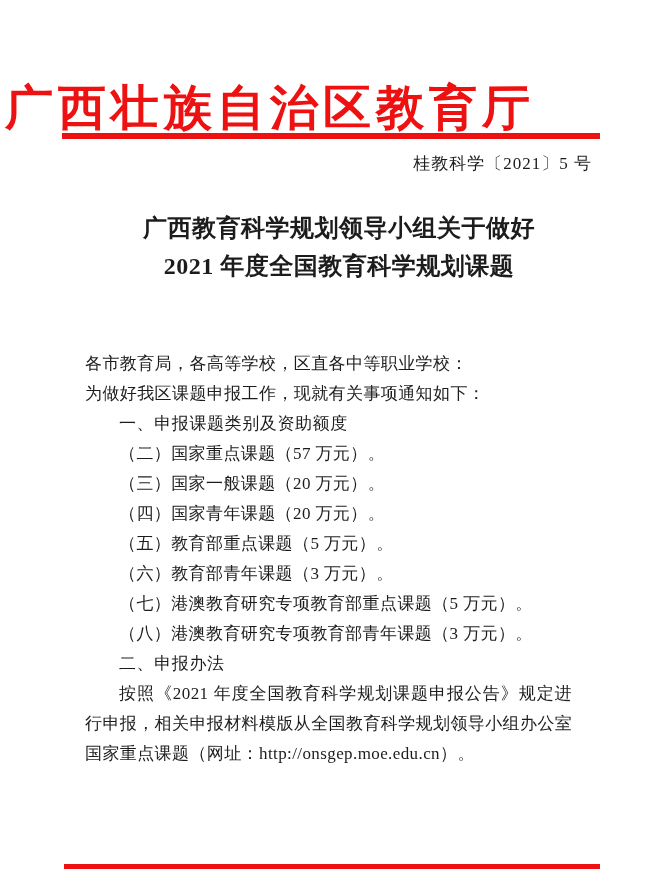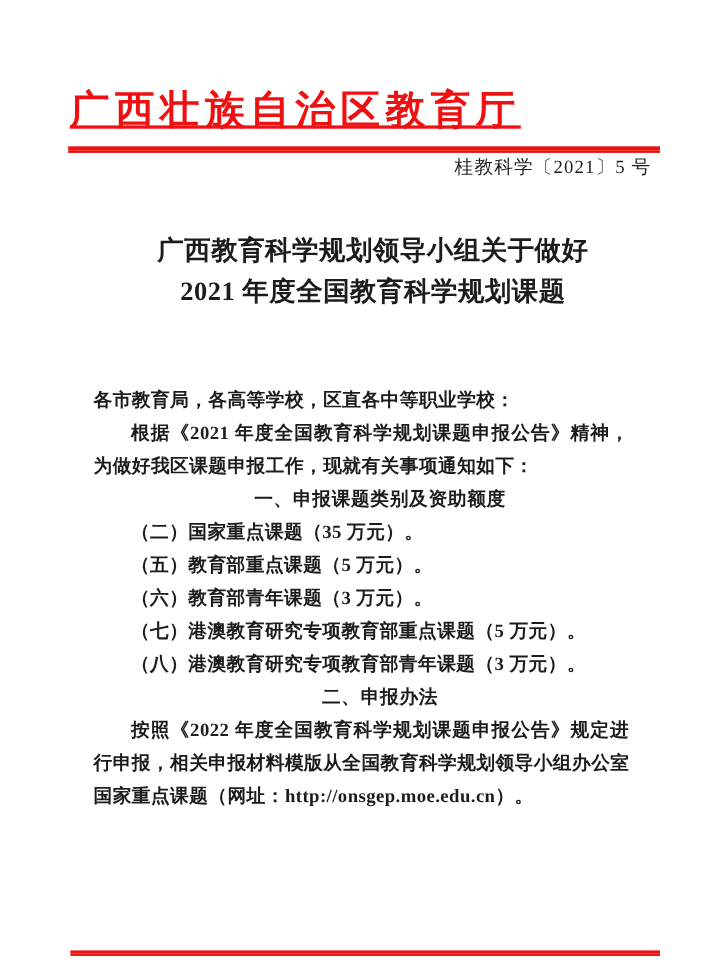--- a/index.html
+++ b/index.html
@@ -23,40 +23,39 @@
     overflow: hidden;
   }
   
   .org-name {
     position: absolute;
     top: 80px;
     left: 0;
     width: 532px;
     text-align: center;
     color: var(--accent);
-    font-size: 36px;
+    font-size: 48px;
     font-weight: 700;
     letter-spacing: 5px;
     text-indent: 5px;
     line-height: 1.15;
     white-space: nowrap;
-    text-decoration: underline;
   }
   .rule-top {
     position: absolute;
     top: 133px;
     left: 62px;
     width: 538px;
     height: 1px;
     border-top: 4px solid var(--accent);
     border-bottom: 2px solid var(--accent);
   }
   .doc-number {
     position: absolute;
-    top: 140px;
+    top: 152px;
     right: 60px;
     font-size: 17px;
     letter-spacing: 1px;
     white-space: nowrap;
   }
   
   .title {
     position: absolute;
     top: 209px;
     left: 0;
@@ -71,32 +70,31 @@
   
   .body {
     position: absolute;
     top: 349px;
     left: 85px;
     width: 487px;
     font-size: 17px;
     line-height: 30px;
     letter-spacing: 0.4px;
   }
-  .line { white-space: nowrap; font-weight: bold; }
+  .line { white-space: nowrap; }
   .indent { text-indent: 2em; }
   .stretch {
     white-space: normal;
     text-align: justify;
     text-align-last: justify;
   }
   .heading {
     font-family: "Liberation Sans", "DejaVu Sans", sans-serif;
-    font-weight: 700;
+    font-weight: 400;
     letter-spacing: 0.6px;
-    text-align: center;
   }
   
   .rule-bottom {
     position: absolute;
     top: 864px;
     left: 64px;
     width: 536px;
     height: 1px;
     border-top: 3px solid var(--accent);
     border-bottom: 2px solid var(--accent);
@@ -115,34 +113,35 @@
 
   <div class="title">
     <div class="title-line">广西教育科学规划领导小组关于做好</div>
     <div class="title-line">2021 年度全国教育科学规划课题</div>
   </div>
 
   <div class="body">
 
     <div class="line">各市教育局，各高等学校，区直各中等职业学校：</div>
 
-    <div class="line indent stretch">根据《2021 年度全国教育科学规划课题申报公告》精神，</div>
     <div class="line">为做好我区课题申报工作，现就有关事项通知如下：</div>
 
     <div class="line indent heading">一、申报课题类别及资助额度</div>
 
-    <div class="line indent">（二）国家重点课题（35 万元）。</div>
+    <div class="line indent">（二）国家重点课题（57 万元）。</div>
+    <div class="line indent">（三）国家一般课题（20 万元）。</div>
+    <div class="line indent">（四）国家青年课题（20 万元）。</div>
     <div class="line indent">（五）教育部重点课题（5 万元）。</div>
     <div class="line indent">（六）教育部青年课题（3 万元）。</div>
     <div class="line indent">（七）港澳教育研究专项教育部重点课题（5 万元）。</div>
     <div class="line indent">（八）港澳教育研究专项教育部青年课题（3 万元）。</div>
 
     <div class="line indent heading">二、申报办法</div>
 
-    <div class="line indent stretch">按照《2022 年度全国教育科学规划课题申报公告》规定进</div>
+    <div class="line indent stretch">按照《2021 年度全国教育科学规划课题申报公告》规定进</div>
     <div class="line">行申报，相关申报材料模版从全国教育科学规划领导小组办公室</div>
     <div class="line">国家重点课题（网址：http://onsgep.moe.edu.cn）。</div>
 
   </div>
 
   <div class="rule-bottom"></div>
 
 </div>
 
 </body></html>

